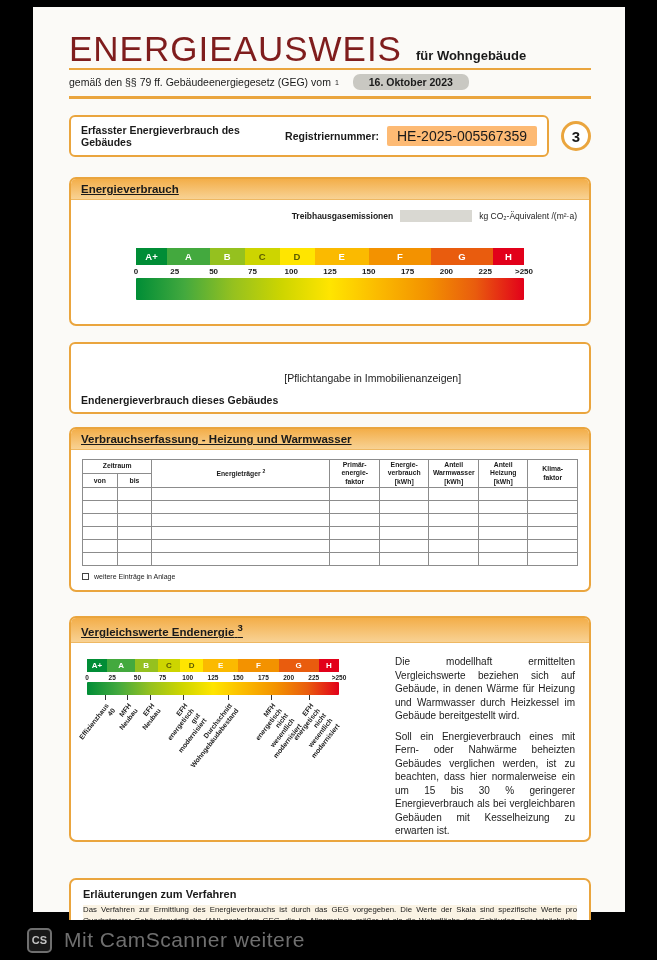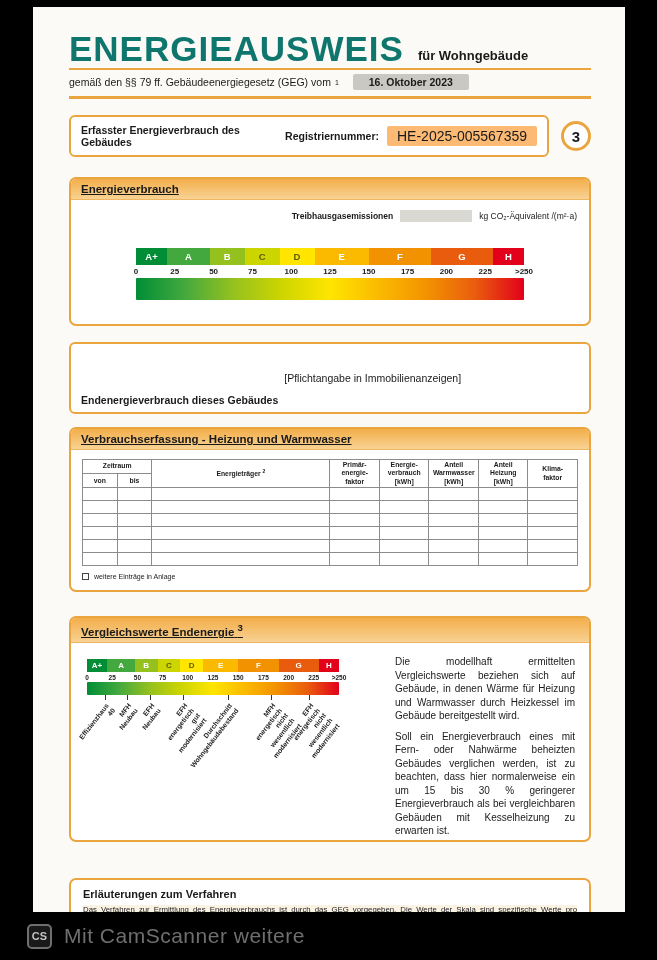--- a/index.html
+++ b/index.html
@@ -19,33 +19,33 @@
     padding: 24px 34px 0 36px;
   }
 
   
   .title-row {
     display: flex; align-items: flex-end; gap: 14px;
     border-bottom: 2px solid #eaa53e;
     padding-bottom: 2px;
   }
   h1.big-title {
-    font-size: 35px; font-weight: bold; letter-spacing: 1px; color: #0f766e;
+    font-size: 35px; font-weight: normal; letter-spacing: 1px; color: #7f1d1d;
     line-height: 1;
   }
   .subtitle { font-size: 13px; font-weight: bold; padding-bottom: 3px; }
   .law-row {
     display: flex; align-items: center; gap: 4px;
     font-size: 10.5px; padding: 4px 0 6px 0;
     border-bottom: 3px solid #eaa53e;
   }
   .law-row sup { font-size: 7px; margin-right: 10px; }
   .date-box {
     background: #c9c8c2; font-weight: bold; font-size: 10.5px;
-    padding: 2px 16px; border-radius: 2px;
+    padding: 2px 16px; border-radius: 7px;
   }
 
   
   .reg-row { display: flex; align-items: center; gap: 12px; margin-top: 16px; }
   .reg-bar {
     flex: 1; display: flex; align-items: center;
     border: 2px solid #eaa53e; border-radius: 6px;
     background: #fff; padding: 7px 10px; font-size: 10.5px;
   }
   .reg-bar .section-label { font-weight: bold; flex: 1; }
@@ -155,21 +155,21 @@
   .erl-title { font-weight: bold; font-size: 11px; margin-bottom: 5px; }
   .erl-body { font-size: 7.8px; line-height: 1.38; text-align: justify; background: #faf3e4; }
 
   
   .footnotes { margin-top: 12px; padding-left: 6px; font-size: 6.5px; line-height: 1.6; }
   .footnotes sup { font-size: 5px; margin-right: 3px; }
   .fine-print { margin-top: 9px; padding-left: 6px; font-size: 5.8px; color: #b4b2ac; }
 
   
   .footer {
-    position: absolute; left: 0; right: 0; bottom: 0; height: 48px;
+    position: absolute; left: 0; right: 0; bottom: 0; height: 40px;
     background: #000; display: flex; align-items: center; gap: 12px;
     padding-left: 27px;
   }
   .cs-logo {
     width: 25px; height: 25px; border: 2px solid #6f6f6f; border-radius: 5px;
     background: #191919; color: #c2c2c2; font-weight: bold; font-size: 11px;
     display: flex; align-items: center; justify-content: center;
   }
   .watermark { color: #6f6f6f; font-size: 21px; letter-spacing: 0.5px; }
 </style>

